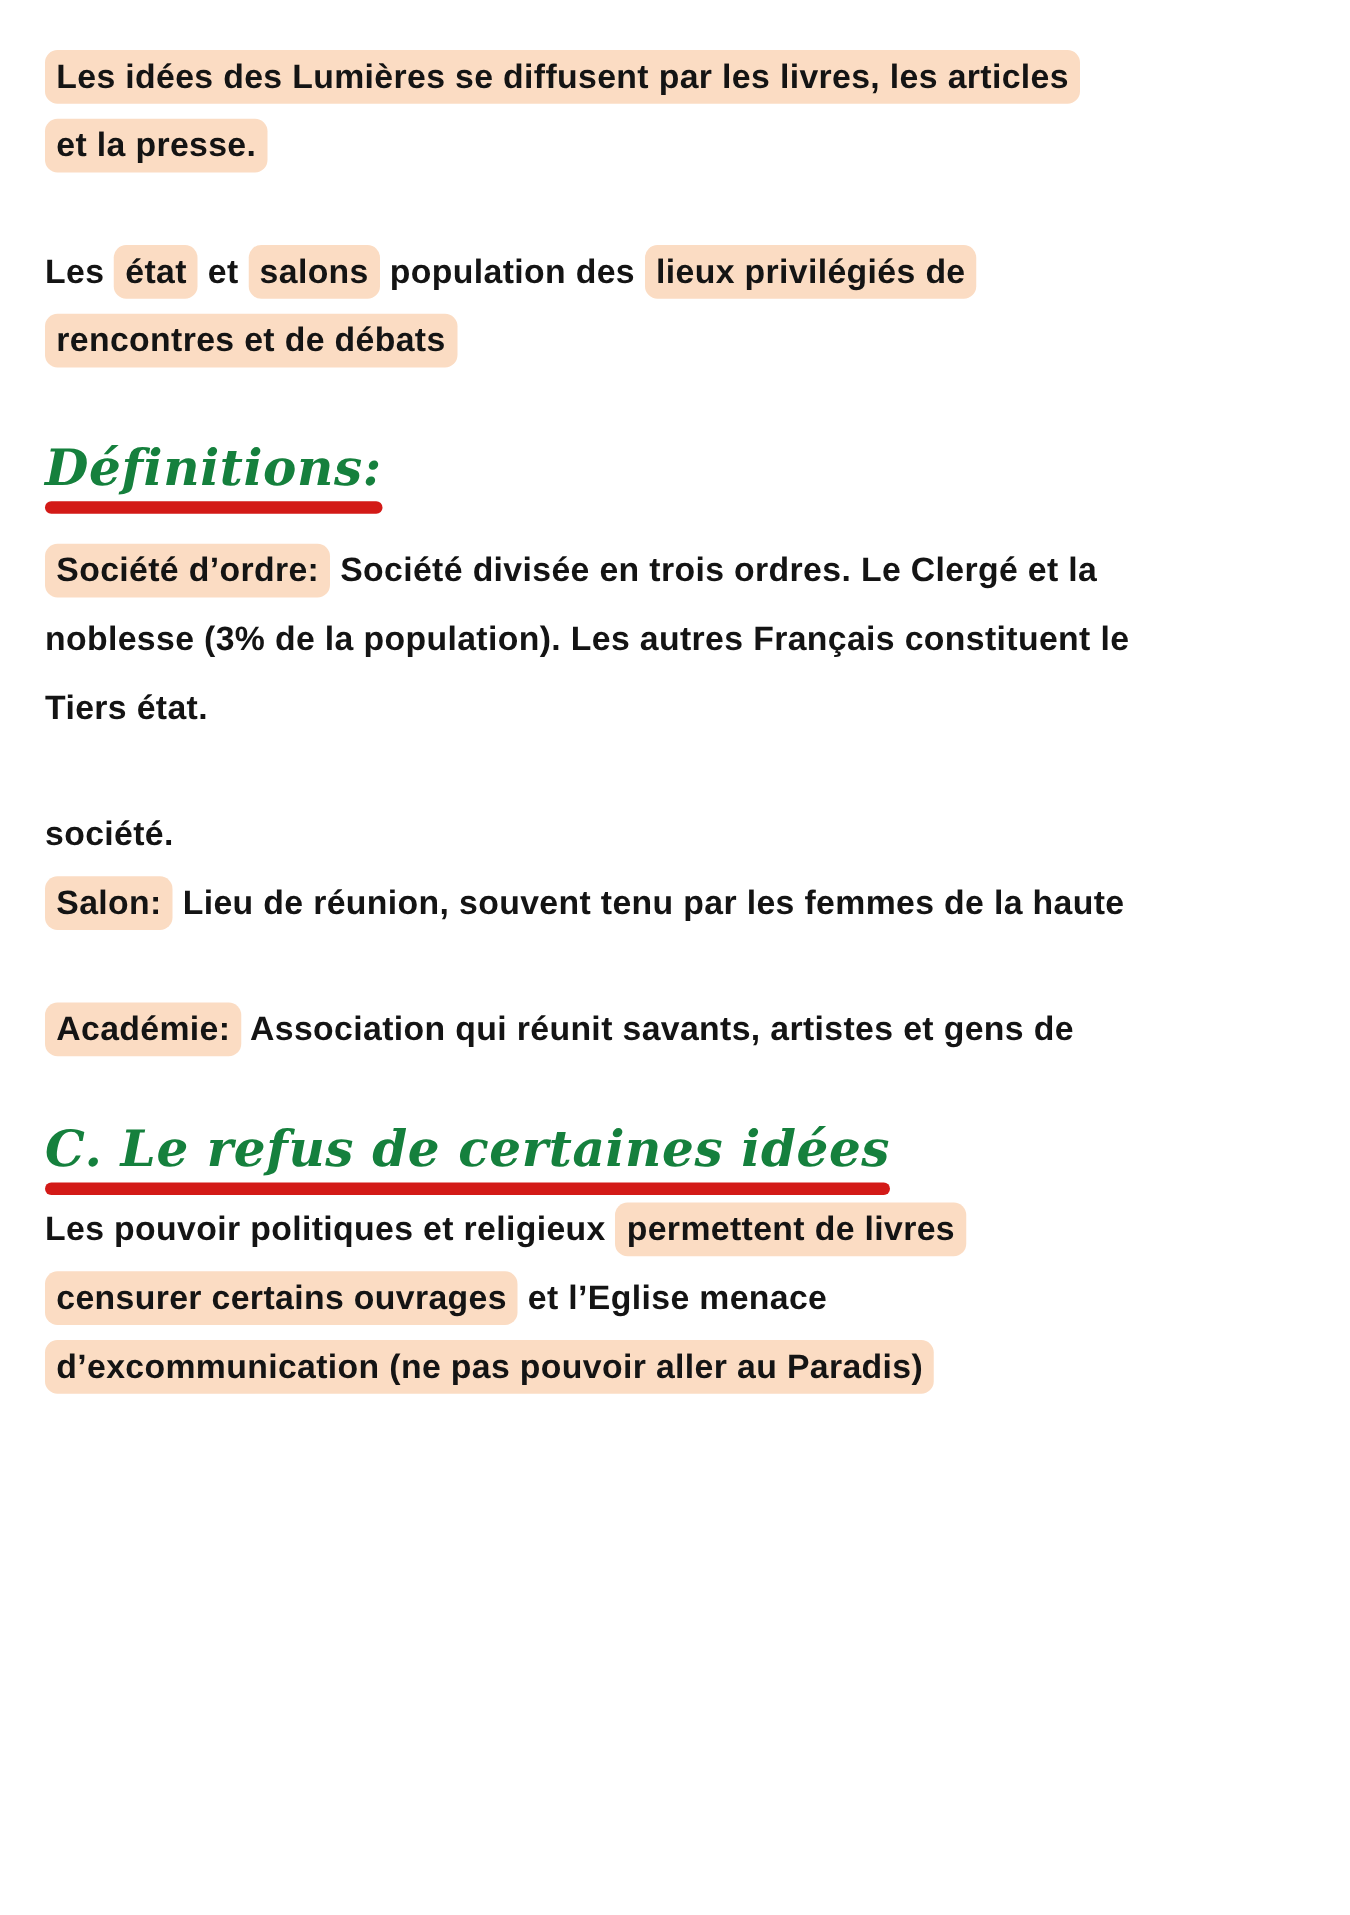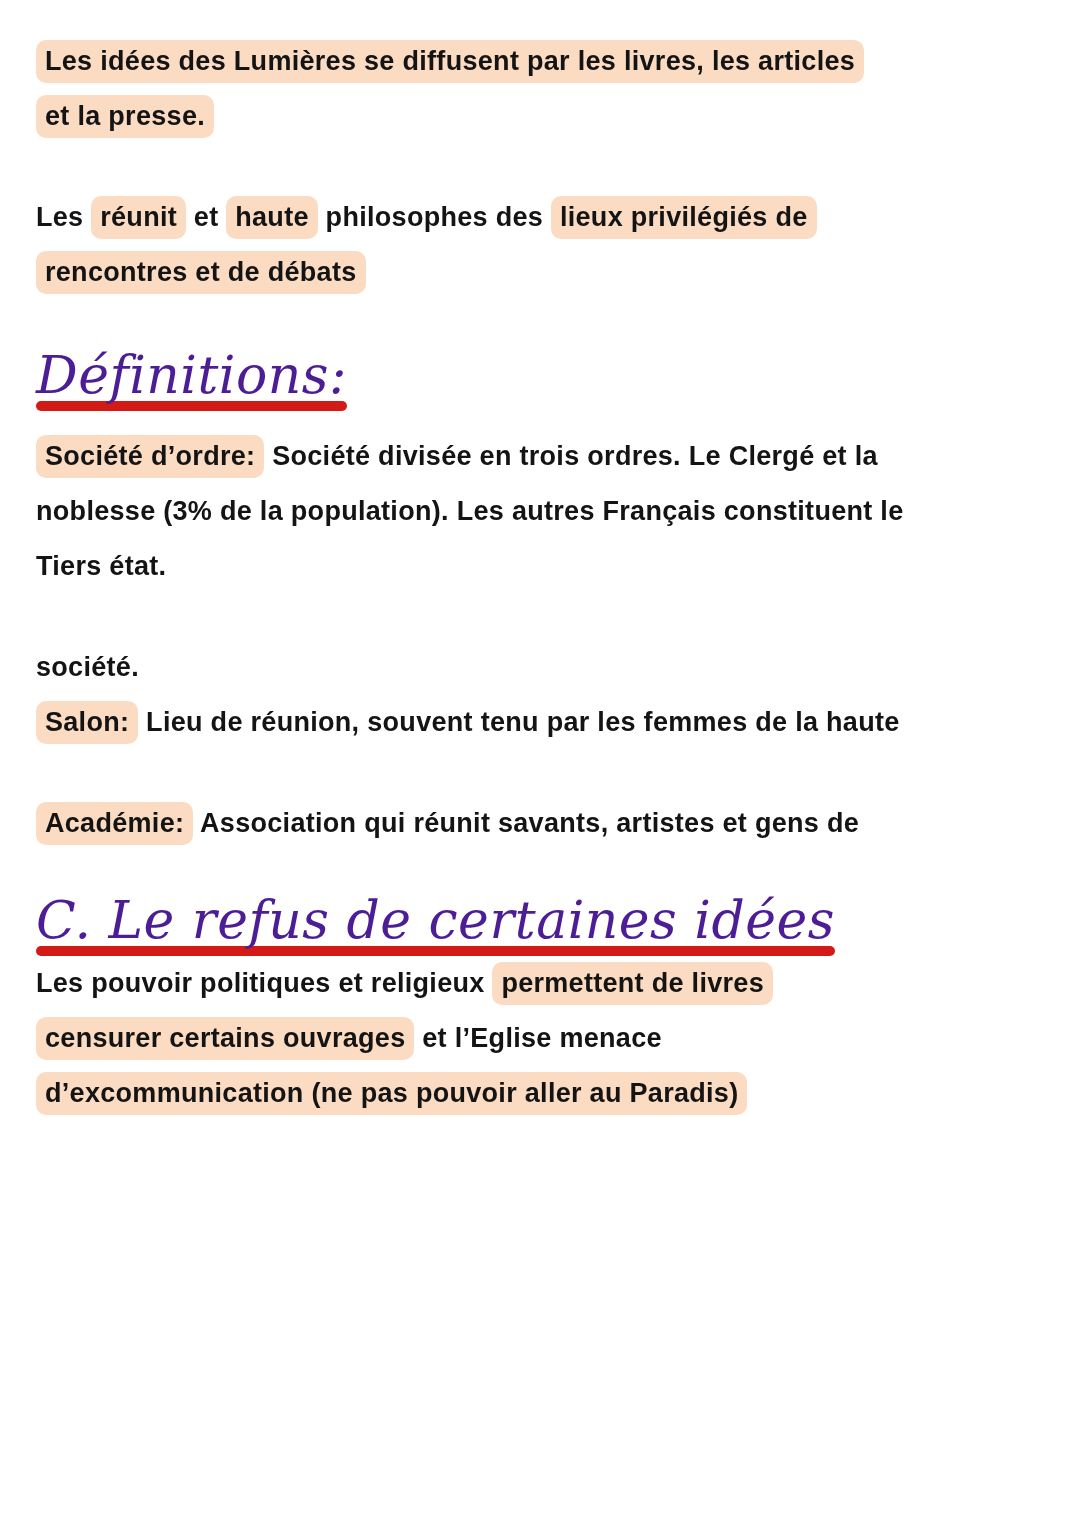--- a/index.html
+++ b/index.html
@@ -48,24 +48,24 @@
     margin-top: 40px;
     margin-bottom: 0;
   }
   .heading-inner {
     display: inline-block;
   }
   .heading-text {
     display: block;
     font-family: "DejaVu Serif", serif;
     font-style: italic;
-    font-weight: 400;
-    font-size: 52px;
+    font-weight: 700;
+    font-size: 40px;
     line-height: 46px;
-    color: #4c1d95;
+    color: #15803d;
     letter-spacing: 0.5px;
   }
   .red-underline {
     display: block;
     height: 10px;
     width: 100%;
     margin-top: 3px;
     border-radius: 6px;
     background: var(--red, #d31a17);
   }
@@ -73,21 +73,21 @@
 </head>
 <body>
 
 <div class="page">
   <div id="doc">
       <div class="para">
         <div class="line"><span class="seg hl">Les idées des Lumières se diffusent par les livres, les articles</span></div>
         <div class="line"><span class="seg hl">et la presse.</span></div>
       </div>
       <div class="para">
-        <div class="line"><span class="seg">Les </span><span class="seg hl">réunit</span><span class="seg"> et </span><span class="seg hl">haute</span><span class="seg"> philosophes des </span><span class="seg hl">lieux privilégiés de</span></div>
+        <div class="line"><span class="seg">Les </span><span class="seg hl">état</span><span class="seg"> et </span><span class="seg hl">salons</span><span class="seg"> population des </span><span class="seg hl">lieux privilégiés de</span></div>
         <div class="line"><span class="seg hl">rencontres et de débats</span></div>
       </div>
       <div class="heading first"><span class="heading-inner"><span class="heading-text">Définitions:</span><span class="red-underline"></span></span></div>
       <div class="para">
         <div class="line"><span class="seg hl">Société d’ordre:</span><span class="seg"> Société divisée en trois ordres. Le Clergé et la</span></div>
         <div class="line"><span class="seg">noblesse (3% de la population). Les autres Français constituent le</span></div>
         <div class="line"><span class="seg">Tiers état.</span></div>
       </div>
       <div class="para">
         <div class="line"><span class="seg">société.</span></div>

